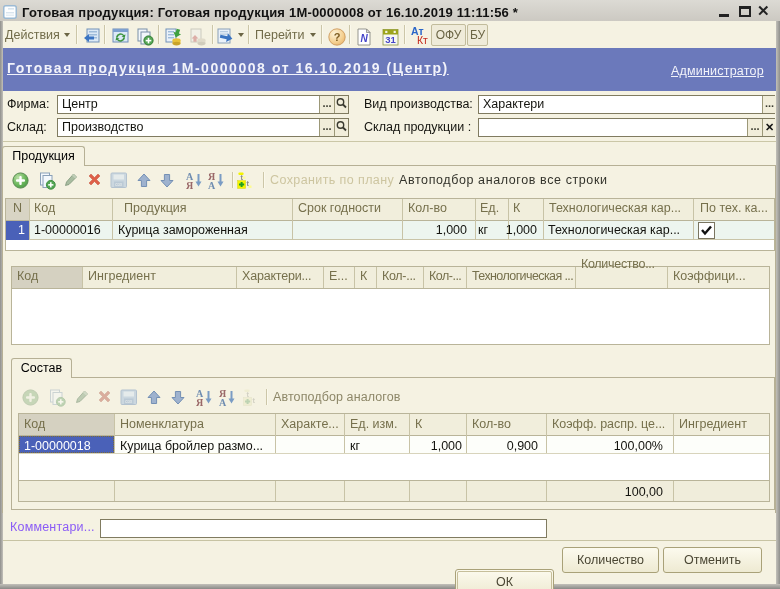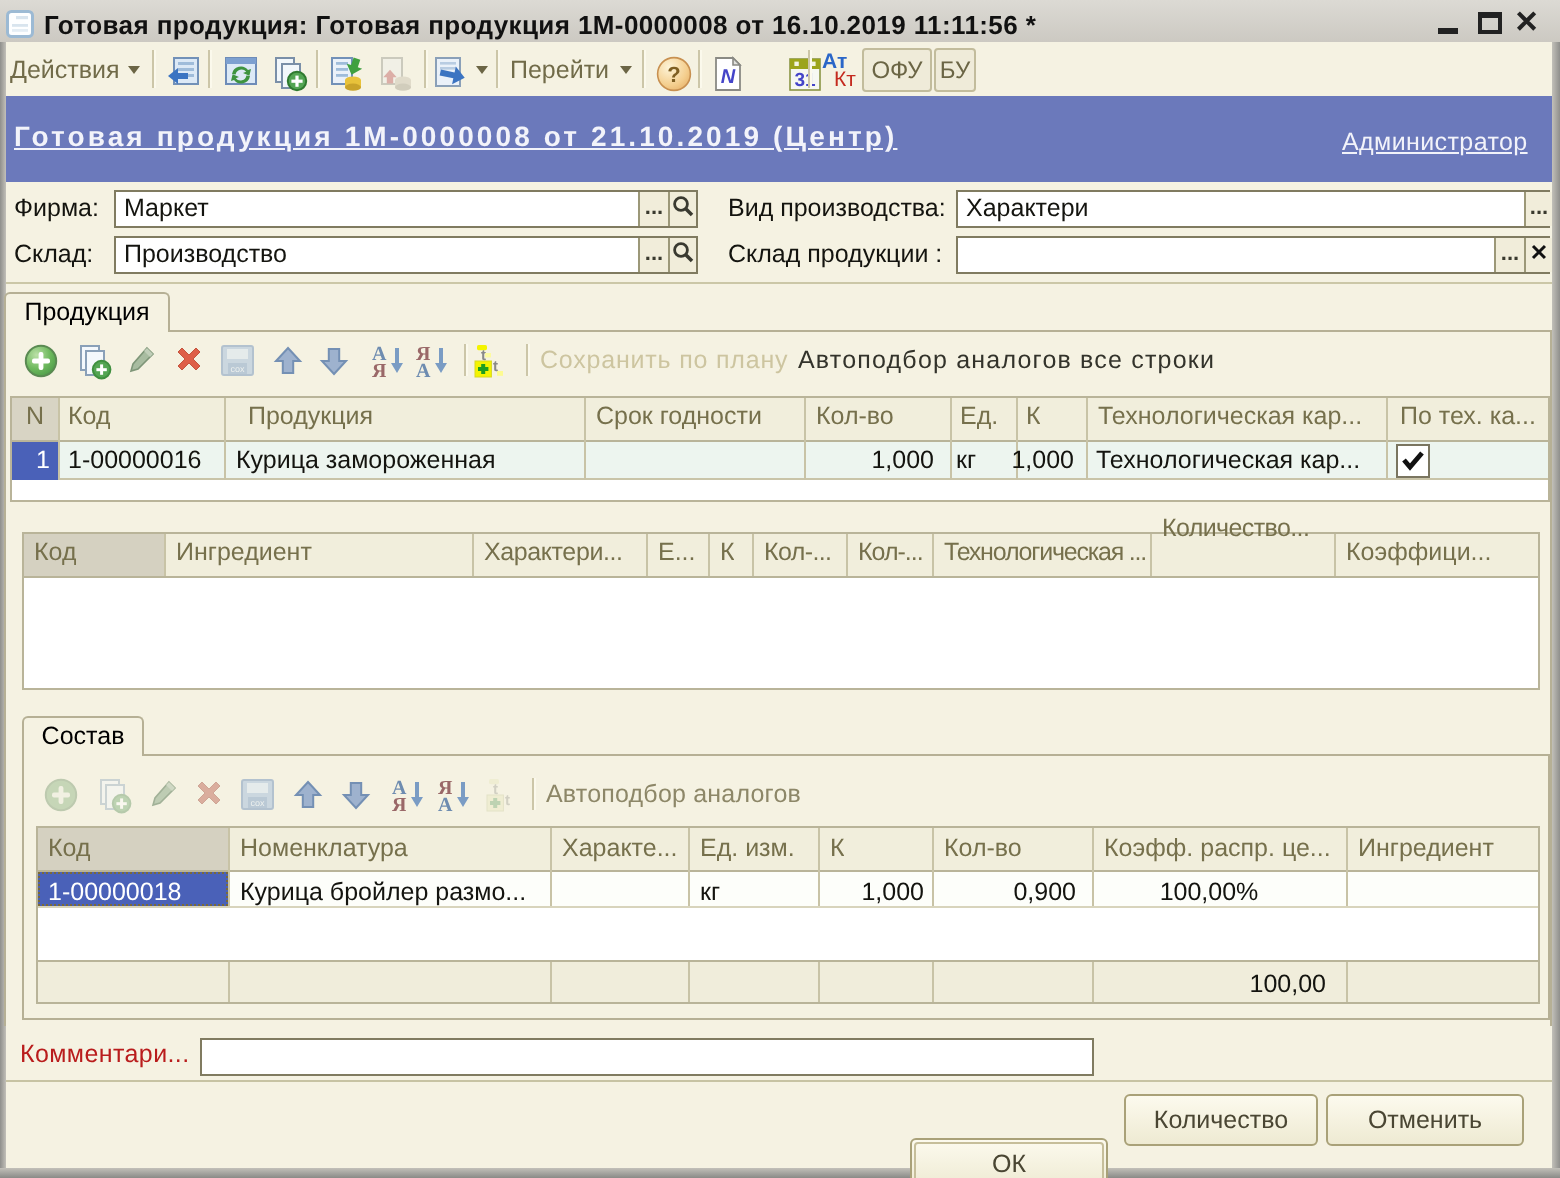--- a/index.html
+++ b/index.html
@@ -122,57 +122,57 @@
 <div class="a sep" style="left:349px;top:25px;height:19px"></div>
 
 <div class="a" style="left:356px;top:28px">
 <svg width="16" height="18" viewBox="0 0 16 18">
       <path d="M2 1 L10.5 1 L14 4.5 L14 17 L2 17 Z" fill="#FFFFFF" stroke="#8A8A84" stroke-width="0.9"></path>
       <path d="M10.5 1 L10.5 4.5 L14 4.5 Z" fill="#E2E2DE" stroke="#8A8A84" stroke-width="0.8"></path>
       <text x="8" y="13.5" text-anchor="middle" font-family="Liberation Sans" font-size="10" font-weight="bold" font-style="italic" fill="#4444C8">N</text>
     </svg>
 </div>
 
-<div class="a" style="left:394px;top:28px">
+<div class="a" style="left:382px;top:28px">
 <svg width="17" height="18" viewBox="0 0 17 18">
       <rect x="1" y="1.5" width="15" height="15.5" fill="#F6F8F2" stroke="#8A9444" stroke-width="0.8"></rect>
       <rect x="1" y="1.5" width="15" height="5" fill="#9CA41C"></rect>
       <rect x="3.2" y="2.8" width="2.2" height="2.2" fill="#F2F4E2"></rect>
       <rect x="11.6" y="2.8" width="2.2" height="2.2" fill="#F2F4E2"></rect>
       <text x="8.5" y="14.8" text-anchor="middle" font-family="Liberation Sans" font-size="9.5" font-weight="bold" fill="#4444C8">31</text>
     </svg>
 </div>
 <div class="a sep" style="left:404px;top:25px;height:19px"></div>
 
 <div class="a" style="left:411px;top:26px;width:16px;height:18px">
 <div class="a" style="left:0;top:-1px;font-size:10.5px;font-weight:bold;color:#2A66C8">Ат</div>
 <div class="a" style="left:6px;top:8px;font-size:10.5px;font-weight:normal;color:#C42A1E">Кт</div>
 </div>
 
 <div class="a" style="left:431px;top:24px;width:35px;height:22px;background:#EFEBD9;border:1px solid #C2BC9C;border-radius:2px;text-align:center;line-height:20px;color:#6B6545;font-size:12px">ОФУ</div>
 <div class="a" style="left:467px;top:24px;width:21px;height:22px;background:#EFEBD9;border:1px solid #C2BC9C;border-radius:2px;text-align:center;line-height:20px;color:#6B6545;font-size:12px">БУ</div>
 
 <div class="a" style="left:3px;top:48px;width:773px;height:43px;background:#6B79BB"></div>
-<div class="a" style="left:7px;top:60px;font-size:14px;font-weight:bold;color:#F2F3FA;text-decoration:underline;white-space:nowrap;letter-spacing:1.55px">Готовая продукция 1М-0000008 от 21.10.2019 (Центр)</div>
+<div class="a" style="left:7px;top:60px;font-size:14px;font-weight:bold;color:#F2F3FA;text-decoration:underline;white-space:nowrap;letter-spacing:1.55px">Готовая продукция 1М-0000008 от 16.10.2019 (Центр)</div>
 <div class="a" style="left:671px;top:64px;font-size:12.5px;color:#F2F3FA;text-decoration:underline;white-space:nowrap;letter-spacing:0.2px">Администратор</div>
 
 <div class="a txt" style="left:7px;top:97px">Фирма:</div>
 <div class="a txt" style="left:7px;top:120px">Склад:</div>
 <div class="a txt" style="left:364px;top:97px">Вид производства:</div>
 <div class="a txt" style="left:364px;top:120px">Склад продукции :</div>
 
 <div class="inp" style="left:57px;top:95px;width:292px;height:19px">
   <div class="a" style="left:261px;top:0;width:15px;height:17px;background:#F1EDDA;border-left:1px solid #9C9878;text-align:center"><span class="dots" style="line-height:15px">...</span></div>
   <div class="a" style="left:276px;top:0;width:14px;height:17px;background:#F1EDDA;border-left:1px solid #9C9878">
       <svg width="13" height="15" viewBox="0 0 13 15">
         <circle cx="5.5" cy="6" r="3.2" fill="none" stroke="#3A3A30" stroke-width="1.4"></circle>
         <line x1="8" y1="8.5" x2="11" y2="11.5" stroke="#3A3A30" stroke-width="1.8"></line>
       </svg>
     </div>
-  <div class="txt" style="left:4px;top:1px">Маркет</div>
+  <div class="txt" style="left:4px;top:1px">Центр</div>
 </div>
 
 <div class="inp" style="left:57px;top:118px;width:292px;height:19px">
   <div class="a" style="left:261px;top:0;width:15px;height:17px;background:#F1EDDA;border-left:1px solid #9C9878;text-align:center"><span class="dots" style="line-height:15px">...</span></div>
   <div class="a" style="left:276px;top:0;width:14px;height:17px;background:#F1EDDA;border-left:1px solid #9C9878">
       <svg width="13" height="15" viewBox="0 0 13 15">
         <circle cx="5.5" cy="6" r="3.2" fill="none" stroke="#3A3A30" stroke-width="1.4"></circle>
         <line x1="8" y1="8.5" x2="11" y2="11.5" stroke="#3A3A30" stroke-width="1.8"></line>
       </svg>
     </div>
@@ -446,24 +446,24 @@
 <div class="vl" style="left:409px;top:481px;height:20px"></div>
 <div class="vl" style="left:466px;top:481px;height:20px"></div>
 <div class="vl" style="left:546px;top:481px;height:20px"></div>
 <div class="vl" style="left:673px;top:481px;height:20px"></div>
 
 <div class="txt" style="left:24px;top:439px;color:#fff">1-00000018</div>
 <div class="txt" style="left:120px;top:439px;width:152px;overflow:hidden">Курица бройлер размо...</div>
 <div class="txt" style="left:350px;top:439px">кг</div>
 <div class="txt" style="left:409px;top:439px;width:53px;text-align:right">1,000</div>
 <div class="txt" style="left:466px;top:439px;width:72px;text-align:right">0,900</div>
-<div class="txt" style="left:546px;top:439px;width:117px;text-align:center">100,00%</div>
+<div class="txt" style="left:546px;top:439px;width:117px;text-align:right">100,00%</div>
 <div class="txt" style="left:546px;top:485px;width:117px;text-align:right">100,00</div>
 
-<div class="txt" style="left:10px;top:520px;color:#b91c1c;letter-spacing:0.2px">Комментари...</div>
+<div class="txt" style="left:10px;top:520px;color:#8b5cf6;letter-spacing:0.2px">Комментари...</div>
 <div class="inp" style="left:100px;top:519px;width:447px;height:19px"></div>
 <div class="a" style="left:3px;top:540px;width:773px;height:1px;background:#C7C3A3"></div>
 
 <div class="a" style="left:455px;top:569px;width:104px;height:26px">
   <div class="a" style="left:0;top:0;width:99px;height:26px;border:1px solid #A9A178;border-radius:3px;background:linear-gradient(#FCFAEE,#EEEAD2)"></div>
   <div class="a" style="left:2px;top:2px;width:95px;height:22px;border:1px solid #C6BE9A;border-radius:2px"></div>
   <div class="a" style="left:0;top:6px;width:99px;text-align:center;color:#4A4633;font-size:12.5px">ОК</div>
 </div>
 <div class="a" style="left:562px;top:547px;width:97px;height:26px">
   <div class="a" style="left:0;top:0;width:97px;height:26px;border:1px solid #A9A178;border-radius:3px;background:linear-gradient(#FCFAEE,#EEEAD2)"></div>

